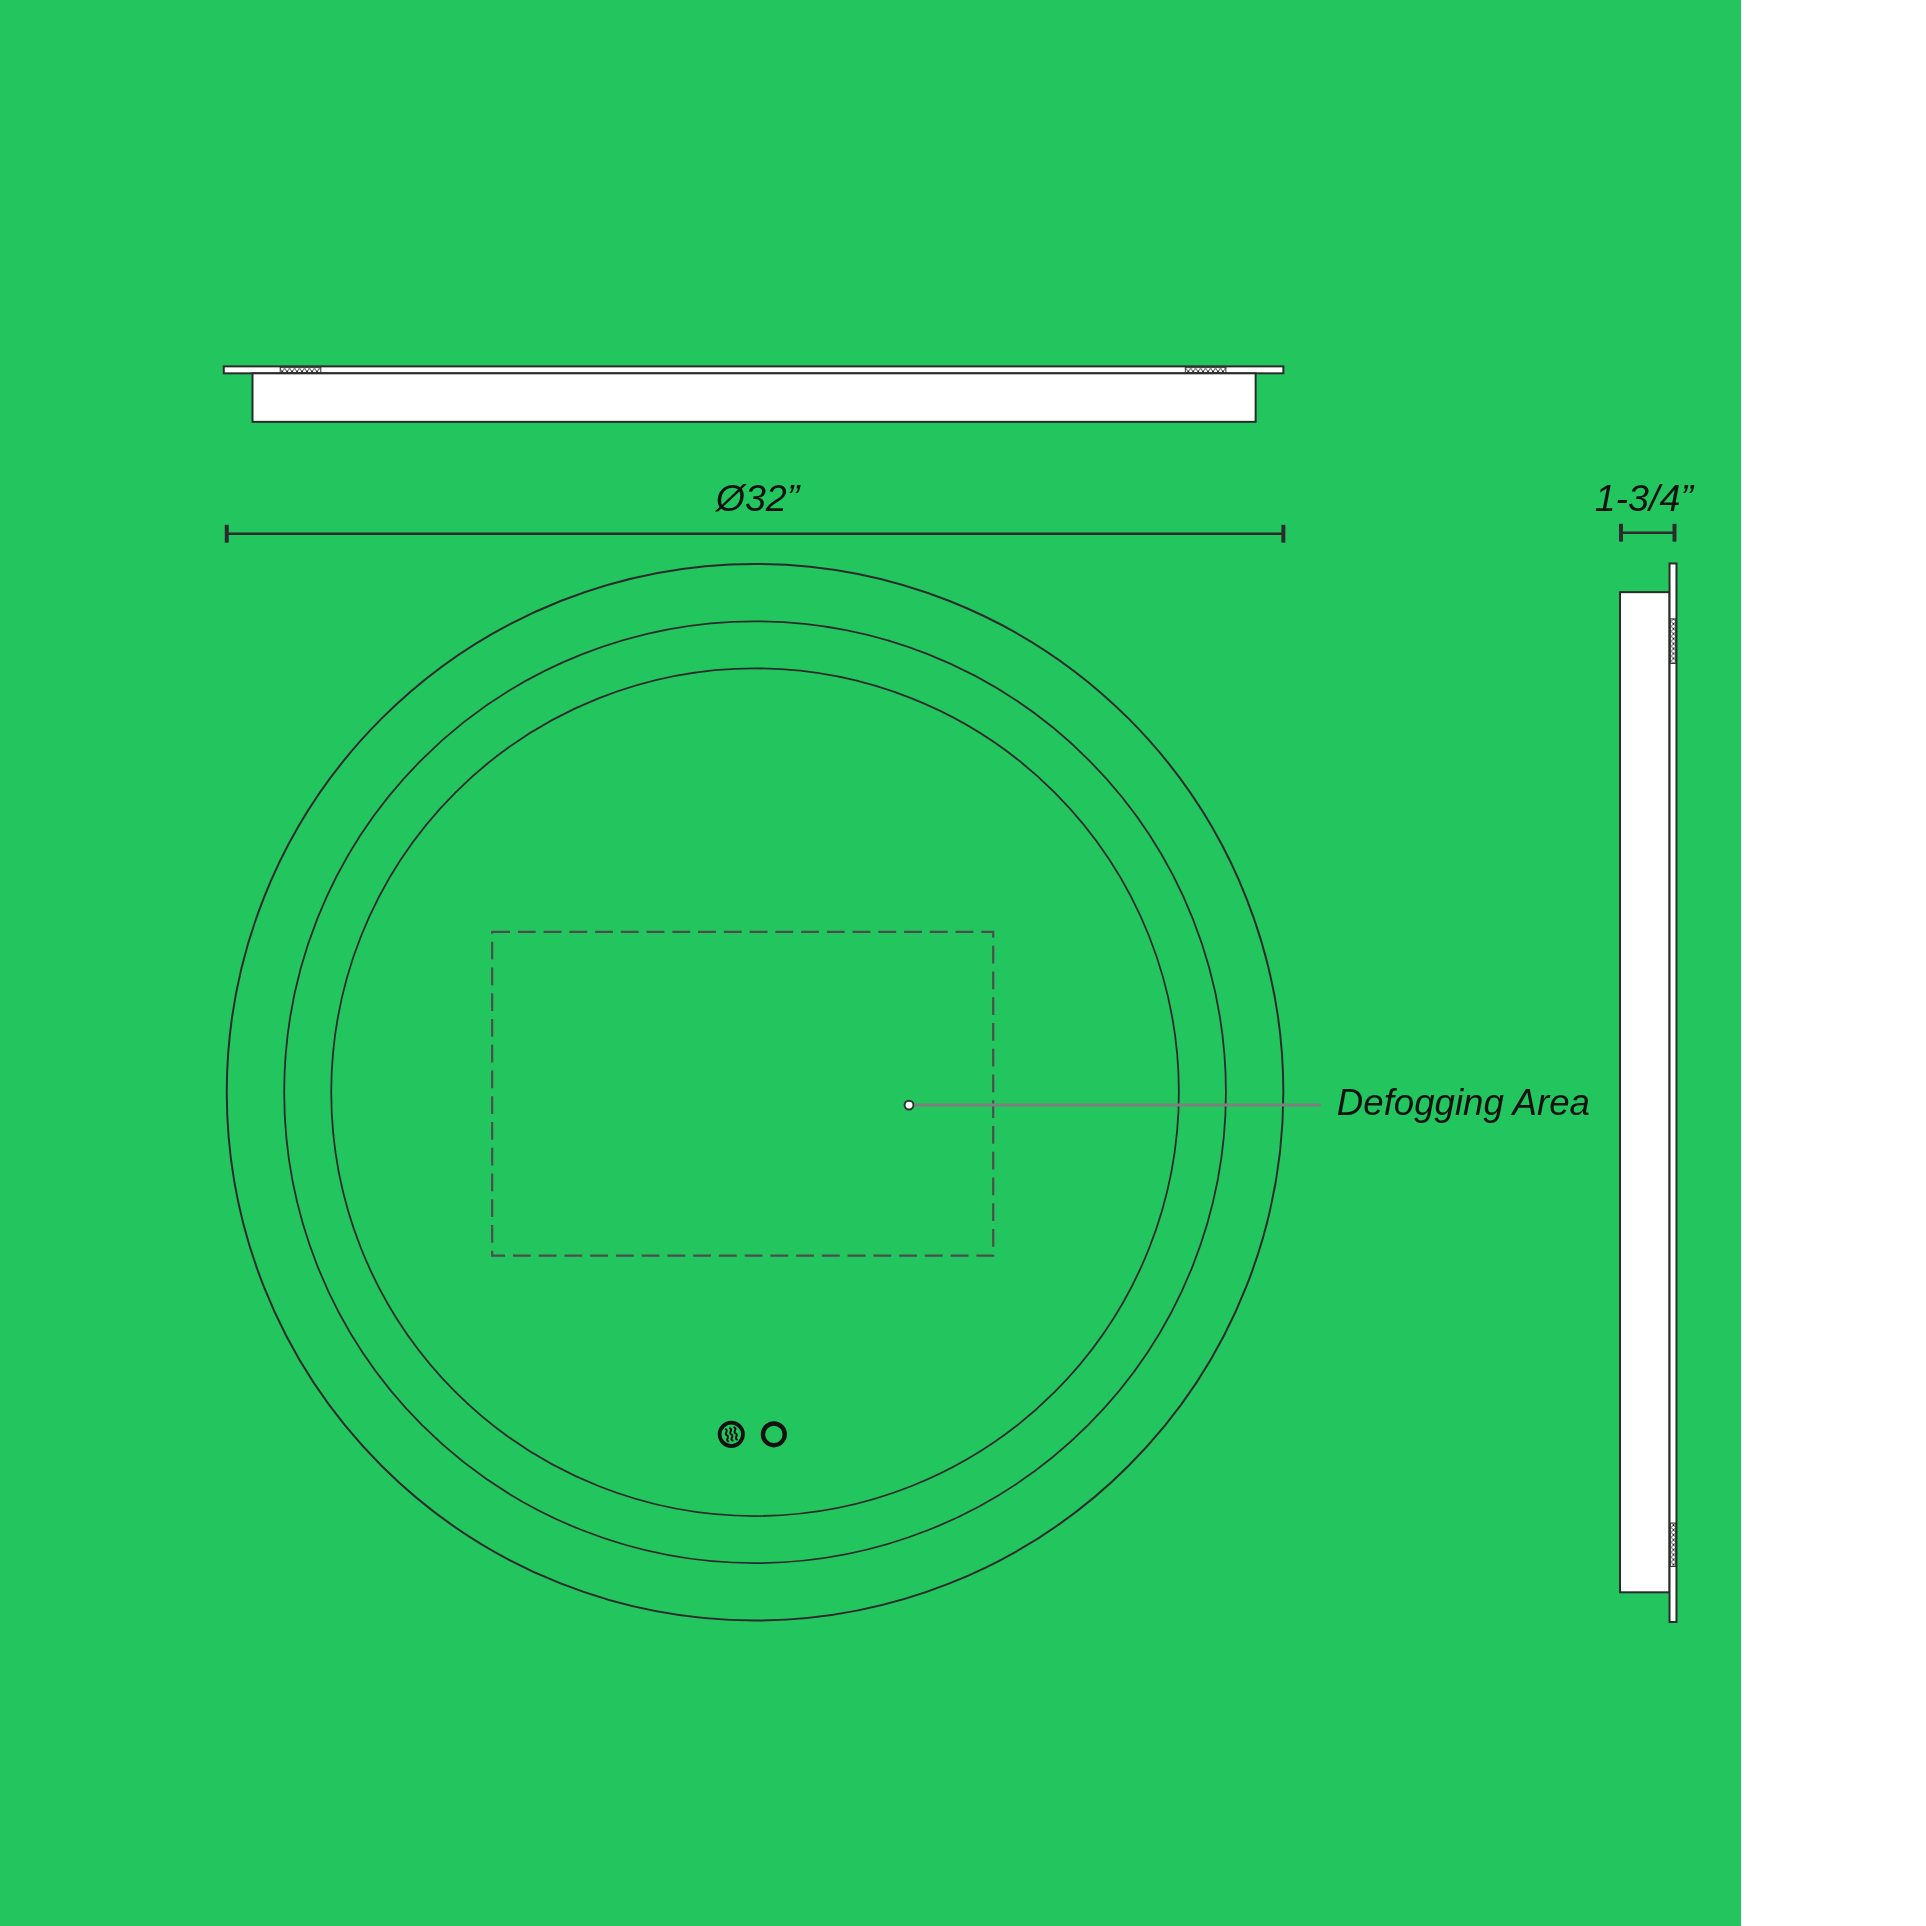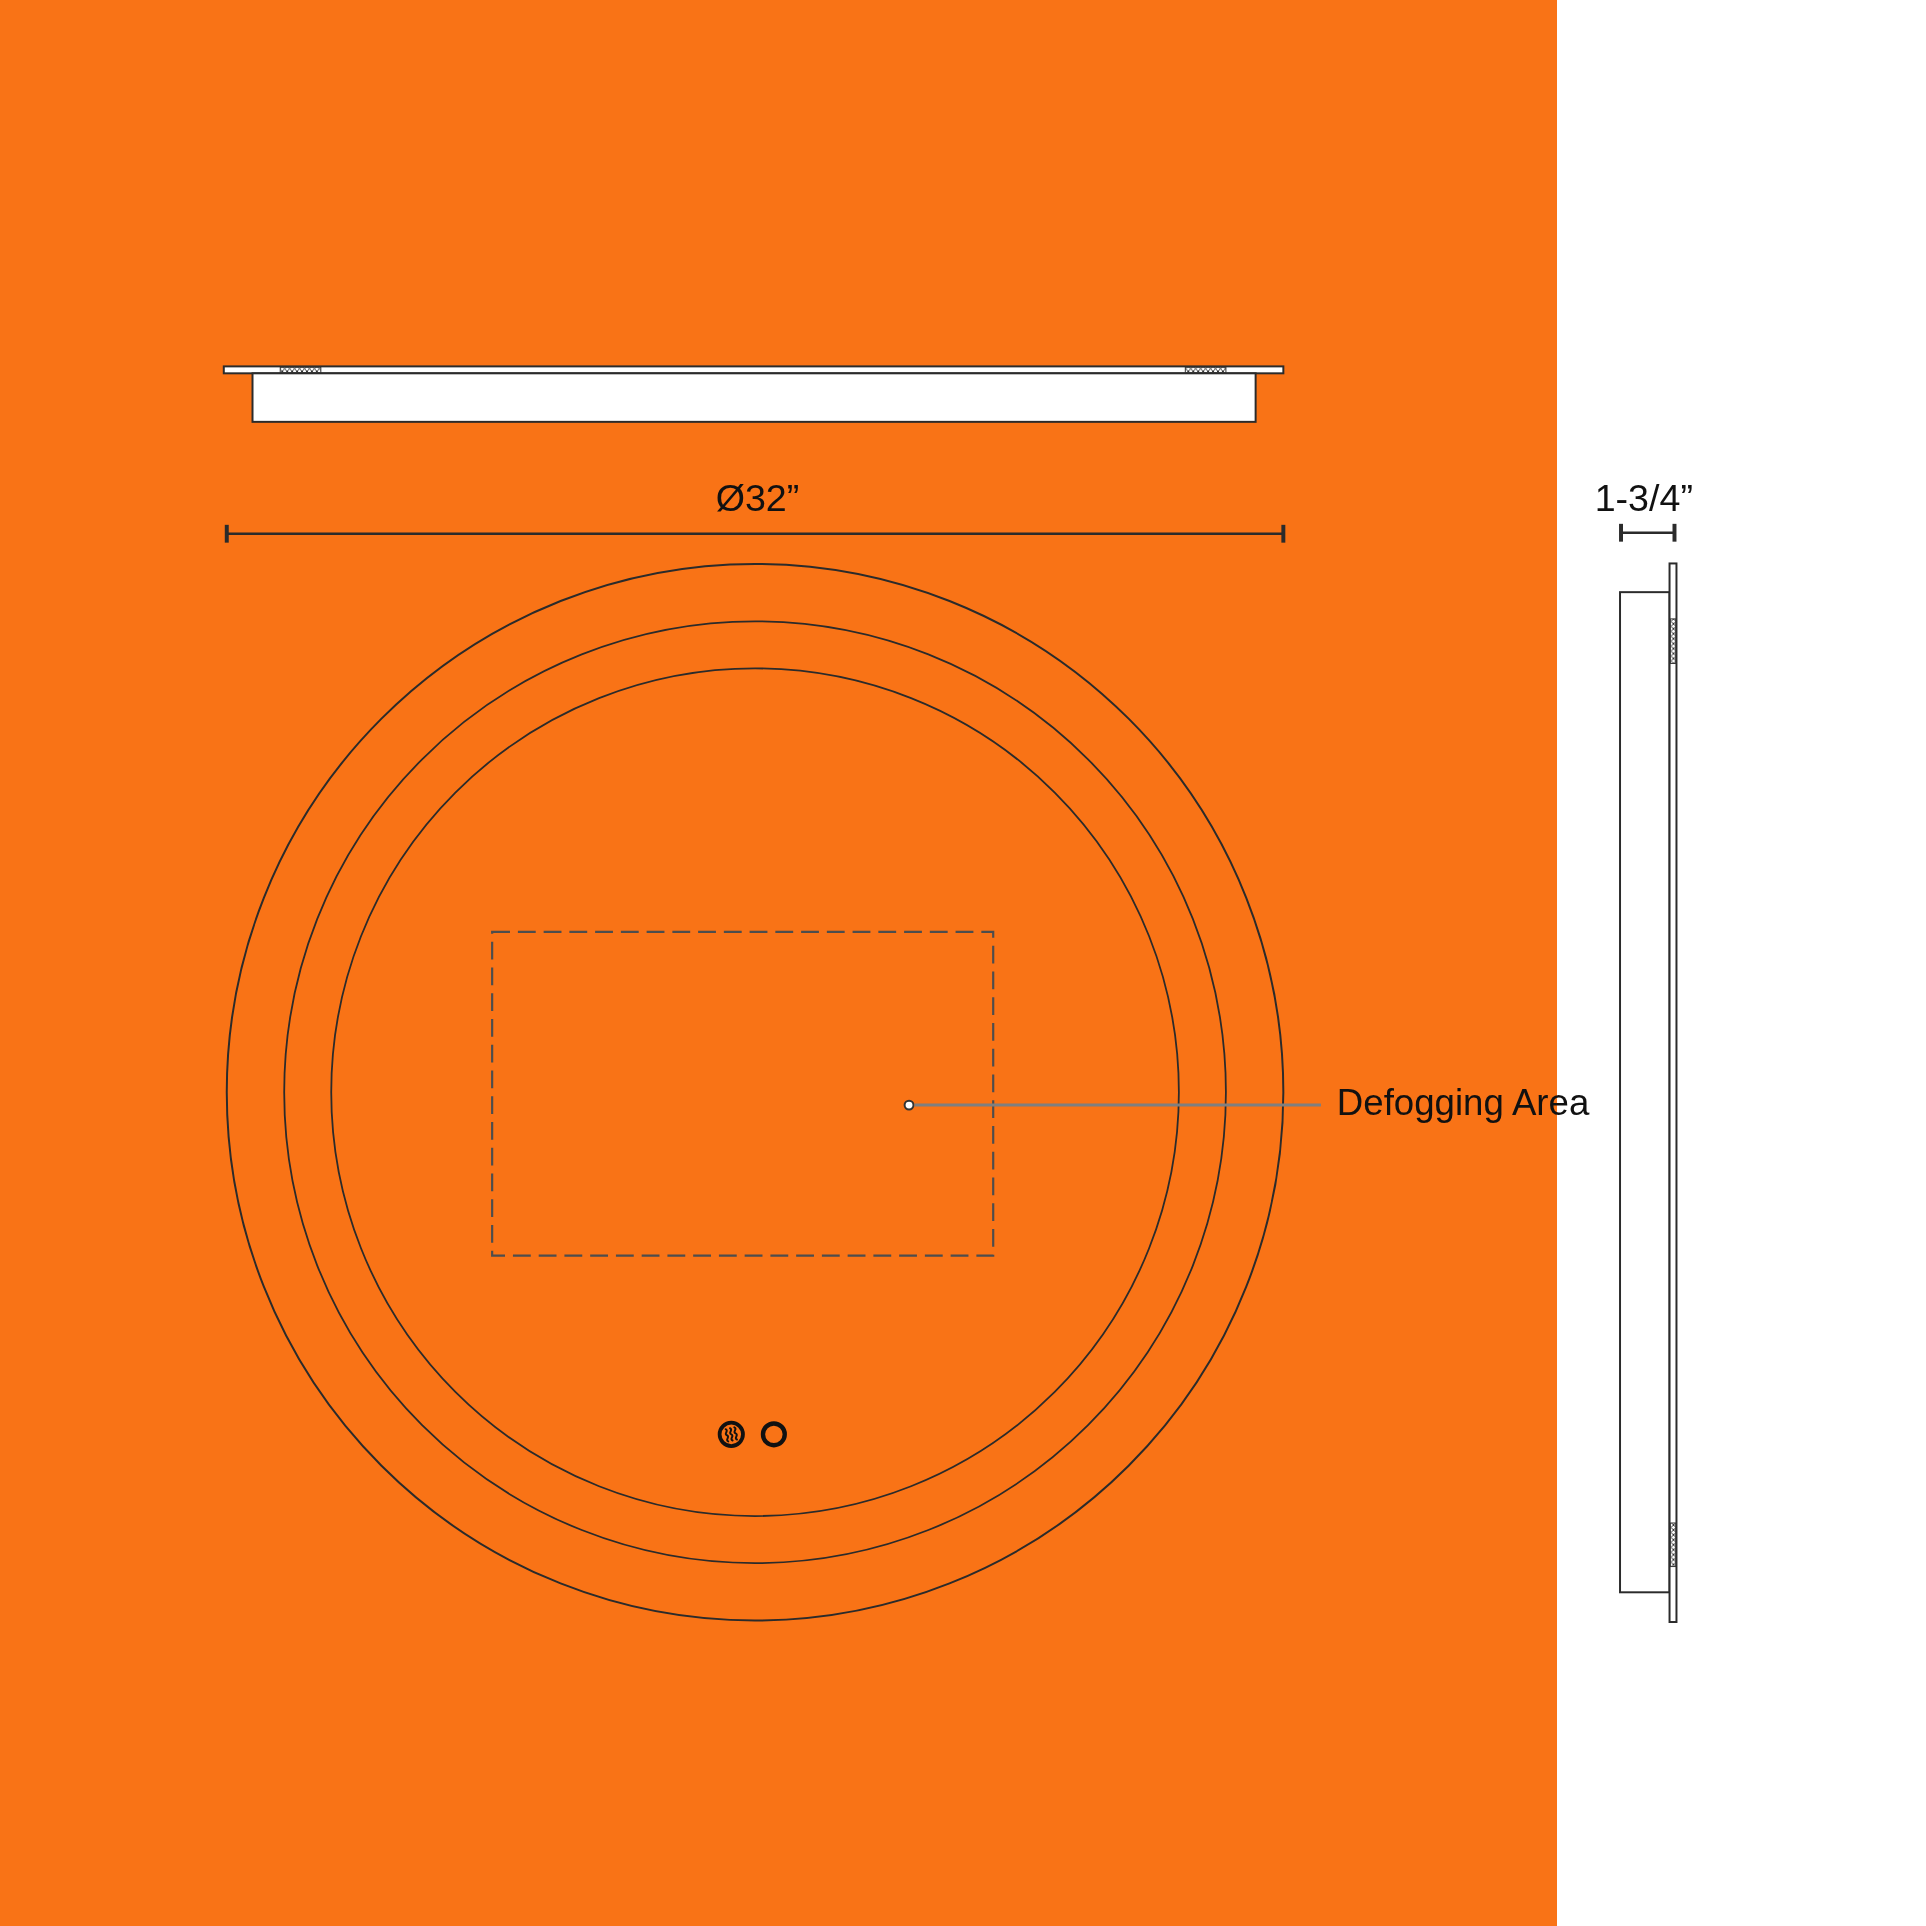--- a/index.html
+++ b/index.html
@@ -2,24 +2,25 @@
 <html><head>
 <meta charset="utf-8">
 <style>
   html, body {
     margin: 0;
     padding: 0;
     background: #ffffff;
   }
   .canvas {
     position: relative;
-    width: 1557px;
+    width: 1741px;
     height: 1927px;
-    background: #f97316;
+    background: #22c55e;
     font-family: "Liberation Sans", sans-serif;
+    font-style: italic;
   }
   svg { display: block; }
   .dim-label {
     font-family: "Liberation Sans", sans-serif;
     font-size: 38px;
     fill: #111111;
   }
   .callout-label {
     font-family: "Liberation Sans", sans-serif;
     font-size: 37px;

